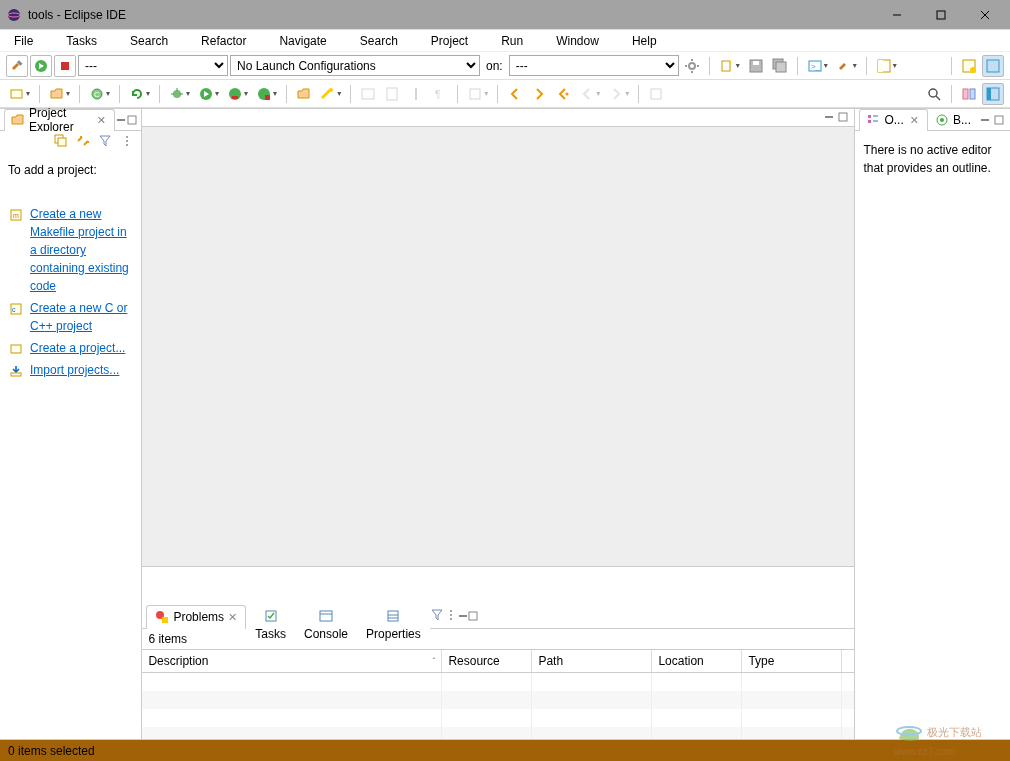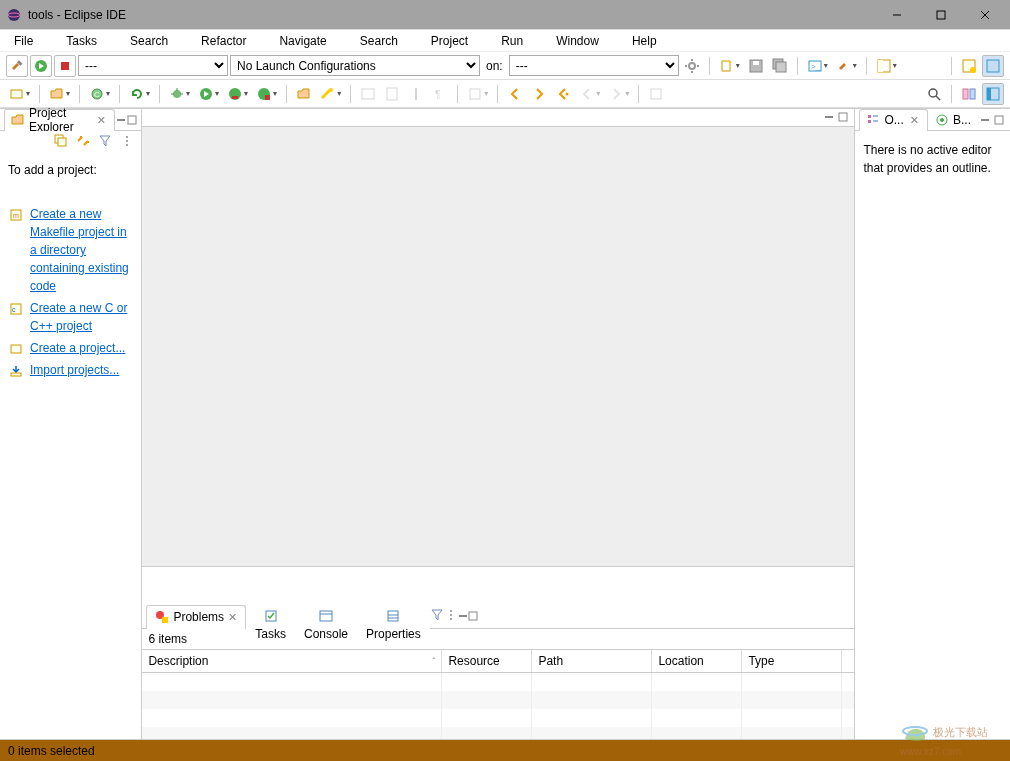--- a/index.html
+++ b/index.html
@@ -67,21 +67,21 @@
 .ptable .prow { display:flex; height:18px; }
 .ptable .prow:nth-child(odd){ background:#f7f7f7;}
 .ptable .prow .pcell { border-right:1px solid #eee;}
 
 
 .outline-body { flex:1; padding:10px 8px; font-size:12px; line-height:1.5;}
 
 
 .statusbar { height:22px; background:#a16207; border-top:1px solid #ccc; display:flex; align-items:center; padding:0 8px; font-size:12px;}
 .statusbar .sfill{flex:1;}
-.watermark { position:absolute; right:22px; bottom:4px; font-size:11px; color:#b07040; opacity:0.6;margin-top:23px;}
+.watermark { position:absolute; right:28px; bottom:4px; font-size:11px; color:#b07040; opacity:0.6;margin-top:23px;}
 
 .svgicon{width:16px;height:16px;}
 </style>
 </head>
 <body>
 
 <div class="titlebar">
   <span class="app-icon">
     <svg viewBox="0 0 16 16">
         <circle cx="8" cy="8" r="6" fill="#3b2a6b"></circle>

